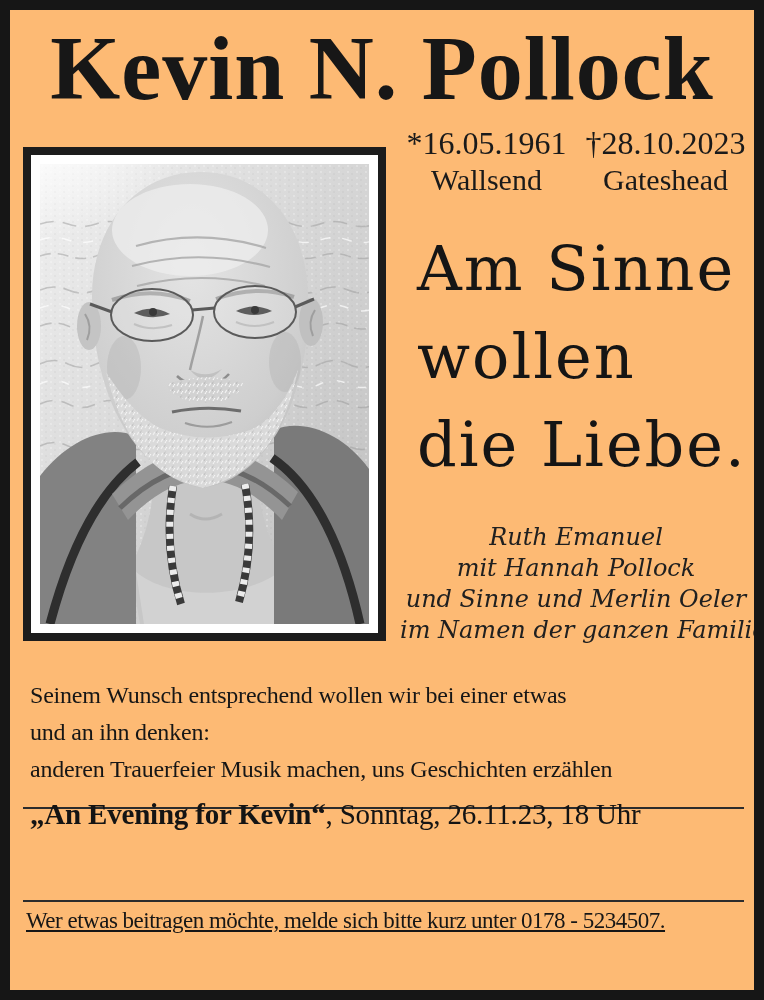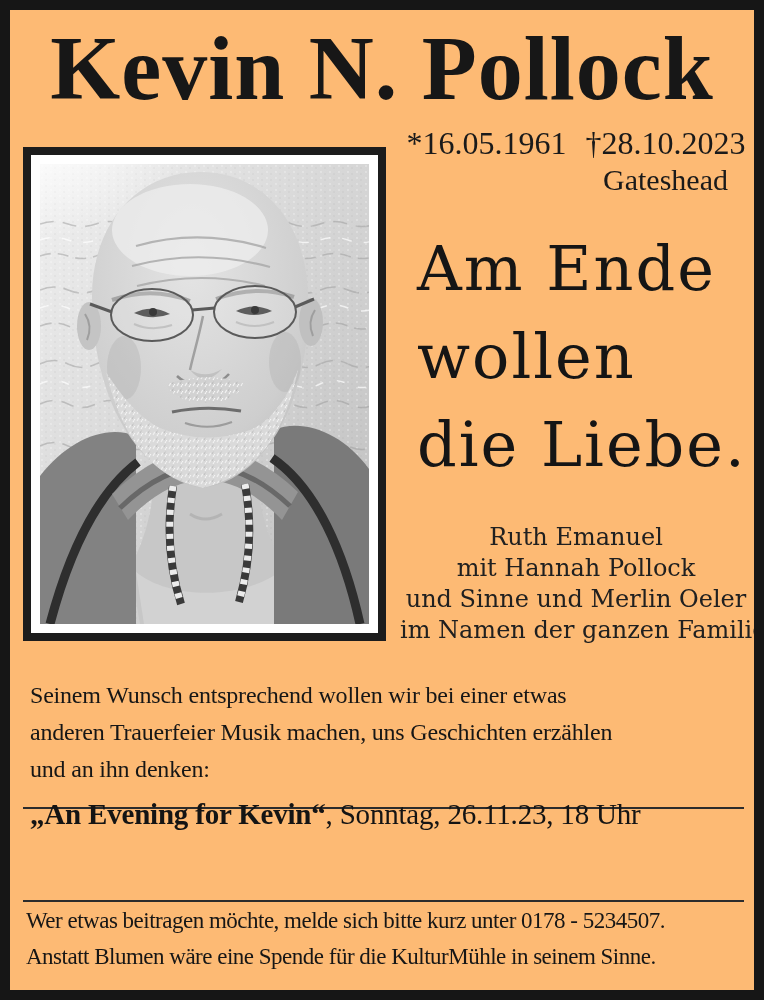--- a/index.html
+++ b/index.html
@@ -43,20 +43,21 @@
     left:407px;top:215px;width:340px;
     font-family:"DejaVu Serif", serif;
     font-size:62px;line-height:88px;
     letter-spacing:2px;
     color:#151515;
     white-space:nowrap;
   }
   .mourners{
     left:390px;top:512px;width:352px;
     font-family:"DejaVu Serif", serif;
+    font-style:italic;
     font-size:24px;line-height:31px;
     text-align:center;
     white-space:nowrap;
     color:#202020;
   }
   .bodytext{
     left:20px;top:667px;
     font-size:24px;line-height:37px;
     letter-spacing:-0.2px;
     color:#161616;
@@ -72,21 +73,21 @@
     color:#141414;
     white-space:nowrap;
   }
   .event .ev-name{font-weight:bold;}
   .footer{
     left:16px;top:893px;
     font-size:23px;line-height:36px;
     letter-spacing:-0.5px;
     color:#161616;
   }
-  .footer div{white-space:nowrap;}
+  .footer div{white-space:nowrap;text-decoration:underline;}
 </style>
 </head>
 <body>
 
 <div class="page">
 
   <div class="abs title">Kevin N. Pollock</div>
 
   <div class="abs photo-frame">
     <svg viewBox="0 0 329 460" aria-label="portrait">
@@ -198,52 +199,52 @@
       <path d="M127 220 Q 166 207 203 219 Q 199 238 165 239 Q 131 236 127 220 Z" fill="url(#stubble)" opacity="0.9"></path>
 
       <path d="M132 248 Q 166 241 201 247" stroke="#6d6d6d" stroke-width="3.2" fill="none"></path>
       <path d="M145 259 Q 168 267 192 258" stroke="#9c9c9c" stroke-width="2.2" fill="none"></path>
     </svg>
   </div>
 
   <div class="abs dates-row">
     <div class="date-col">
       <div class="date-line">*16.05.1961</div>
+      <div class="place-line">Wallsend</div>
     </div>
     <div class="date-col">
       <div class="date-line">†28.10.2023</div>
       <div class="place-line">Gateshead</div>
     </div>
   </div>
 
   <div class="abs epitaph">
-    <div>Am Ende</div>
+    <div>Am Sinne</div>
     <div>wollen</div>
     <div>die Liebe.</div>
   </div>
 
   <div class="abs mourners">
     <div>Ruth Emanuel</div>
     <div>mit Hannah Pollock</div>
     <div>und Sinne und Merlin Oeler</div>
     <div>im Namen der ganzen Familie</div>
   </div>
 
   <div class="abs bodytext">
     <div>Seinem Wunsch entsprechend wollen wir bei einer etwas</div>
+    <div>und an ihn denken:</div>
     <div>anderen Trauerfeier Musik machen, uns Geschichten erzählen</div>
-    <div>und an ihn denken:</div>
   </div>
 
   <div class="abs divider" style="top:797px;"></div>
 
   <div class="abs event">
     <div><span class="ev-name">„An Evening for Kevin“</span><span>, Sonntag, 26.11.23, 18 Uhr</span></div>
   </div>
 
   <div class="abs divider" style="top:890px;"></div>
 
   <div class="abs footer">
     <div>Wer etwas beitragen möchte, melde sich bitte kurz unter 0178 - 5234507.</div>
-    <div>Anstatt Blumen wäre eine Spende für die KulturMühle in seinem Sinne.</div>
   </div>
 
 </div>
 
 </body></html>

